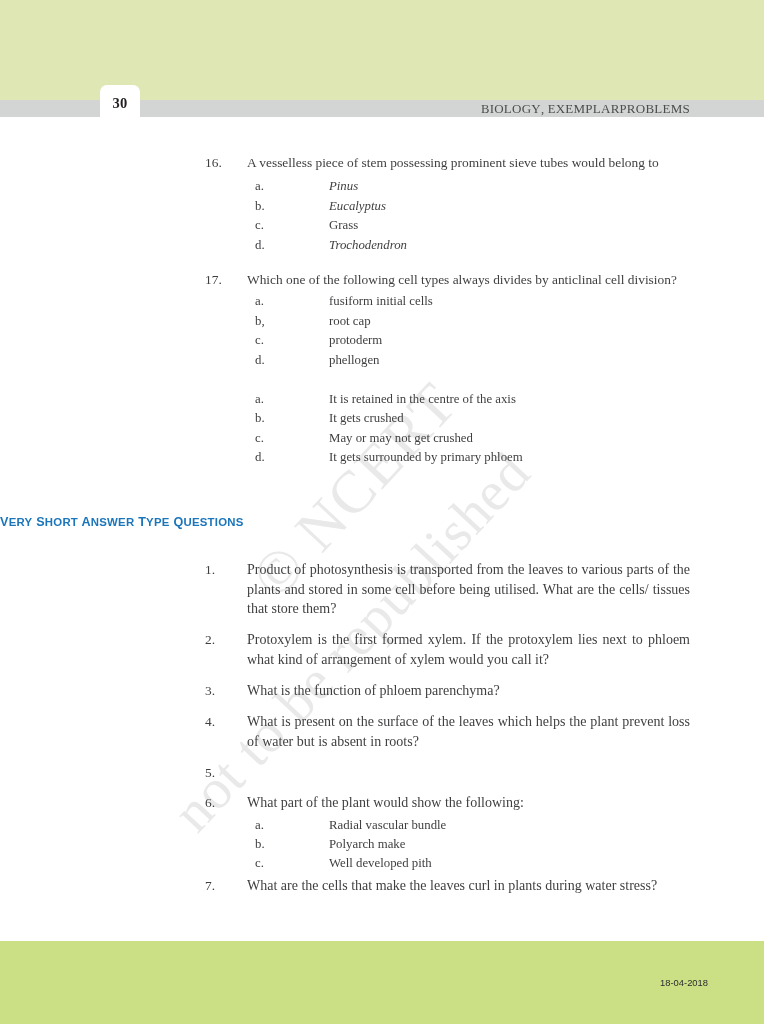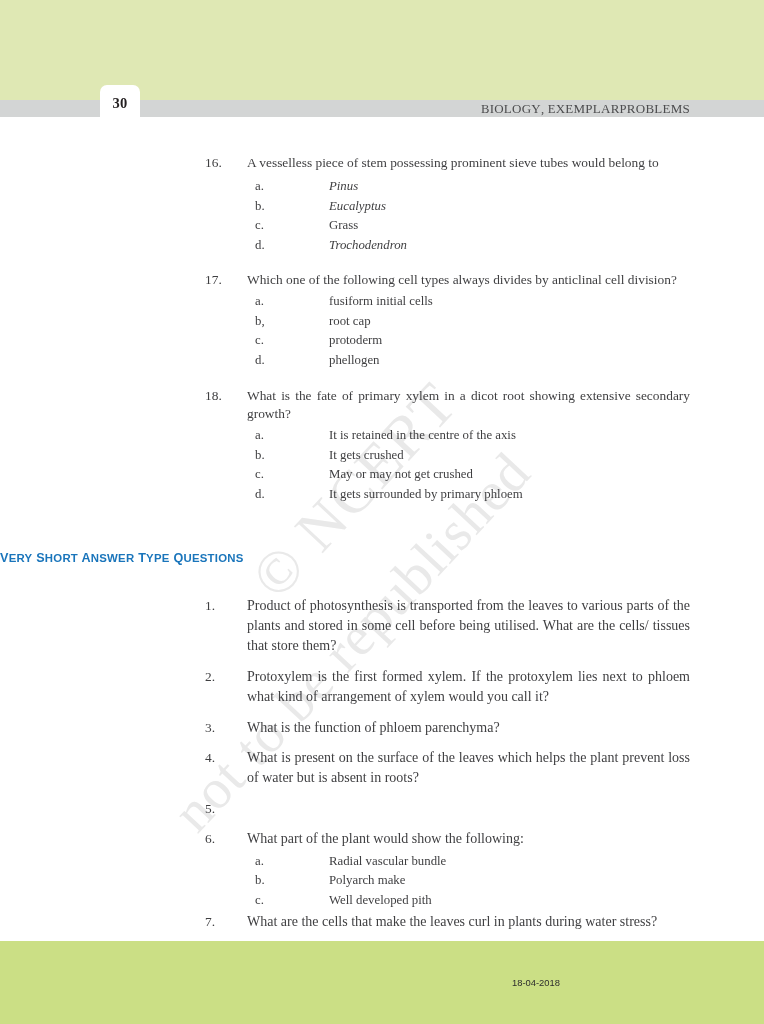--- a/index.html
+++ b/index.html
@@ -209,22 +209,21 @@
     line-height: 1.42;
     text-align: justify;
   }
   .sa-body.nojust { text-align: left; }
 
   .footer-date {
     position: absolute;
     left: 0;
     top: 977px;
     width: 708px;
-    text-align: left;
-    padding-left: 512px;
+    text-align: right;
     box-sizing: border-box;
     font-family: "Liberation Sans", sans-serif;
     font-size: 9.4px;
     color: #2d2d2d;
     z-index: 3;
   }
 </style>
 </head>
 <body>
 
@@ -301,24 +300,20 @@
       </div>
       <div class="opt-row">
         <div class="opt-letter">d.</div>
         <div class="opt-text">phellogen</div>
       </div>
     </div>
 
     <div class="gap-16" style="height:17px"></div>
 
     <div class="mcq-group">
-      <div class="q-row">
-        <div class="q-num">18.</div>
-        <div class="q-body">What is the fate of primary xylem in a dicot root showing extensive secondary growth?</div>
-      </div>
       <div class="gap-8" style="height:3px"></div>
       <div class="opt-row">
         <div class="opt-letter">a.</div>
         <div class="opt-text">It is retained in the centre of the axis</div>
       </div>
       <div class="opt-row">
         <div class="opt-letter">b.</div>
         <div class="opt-text">It gets crushed</div>
       </div>
       <div class="opt-row">

